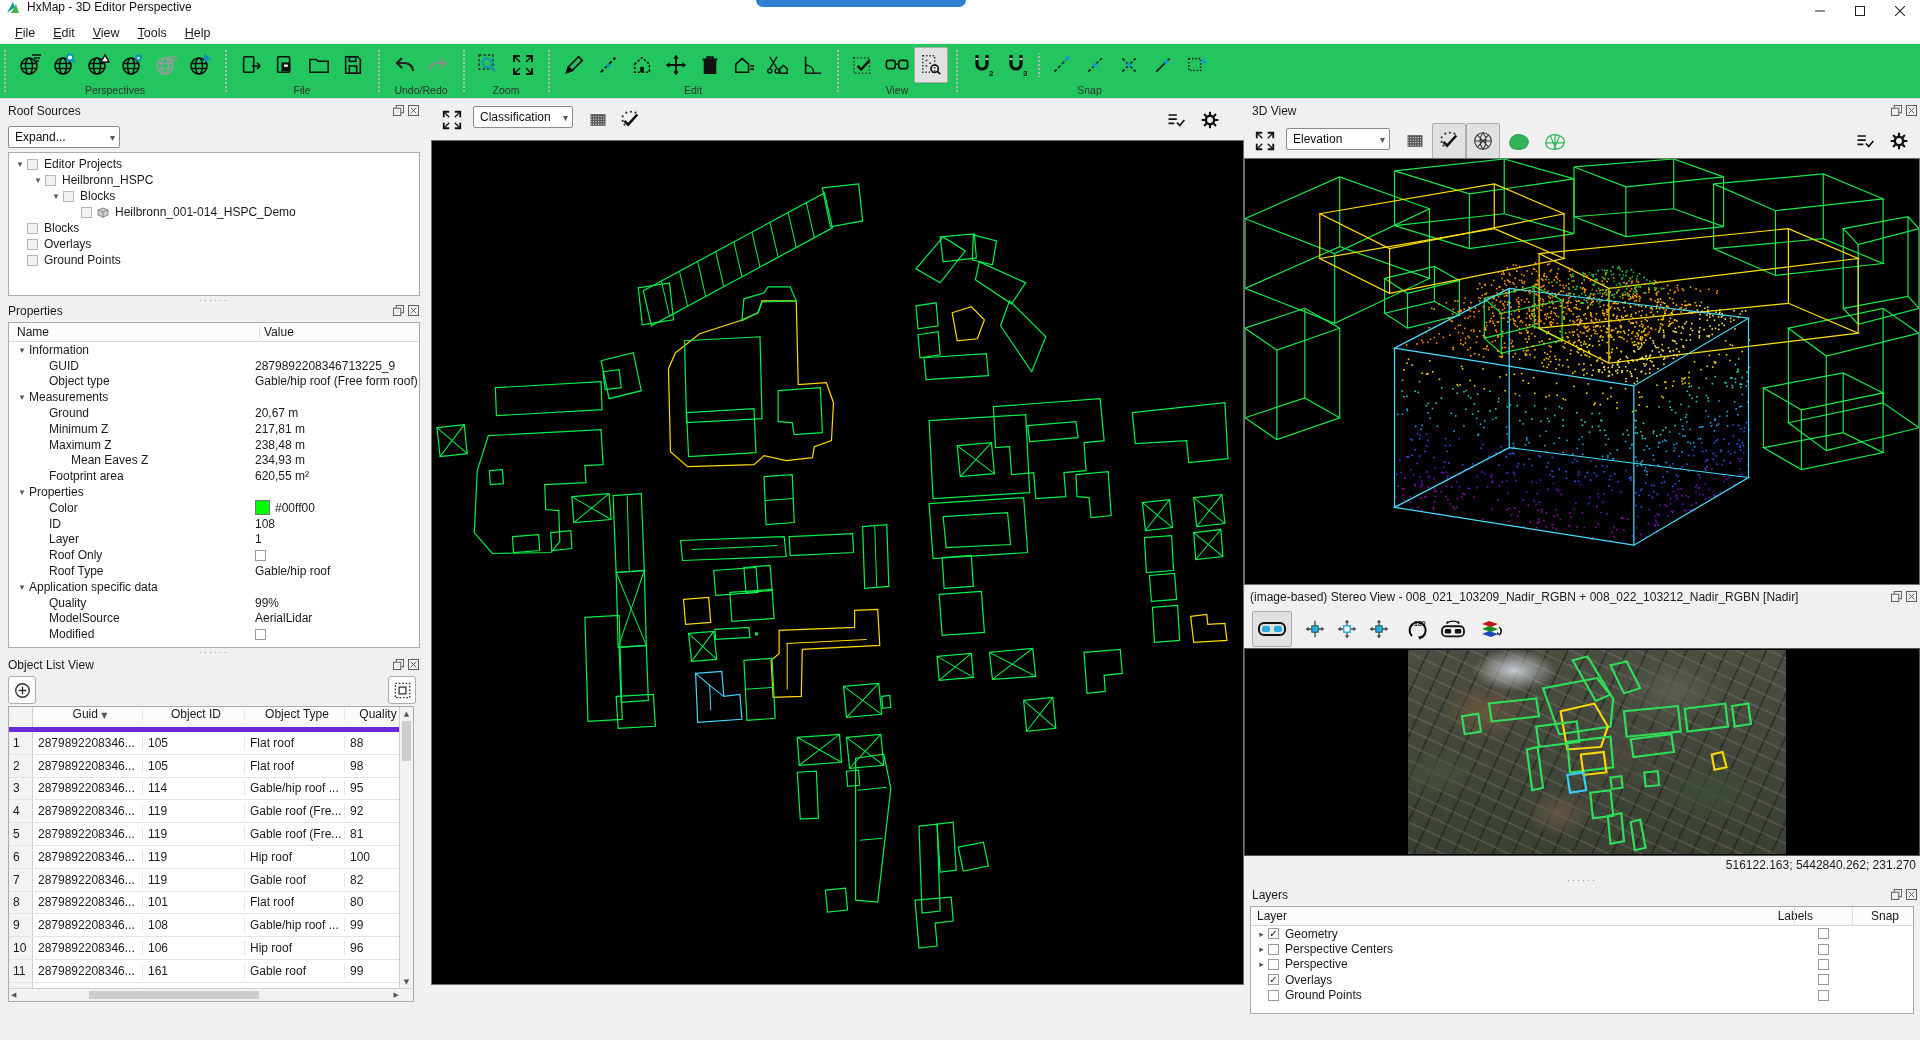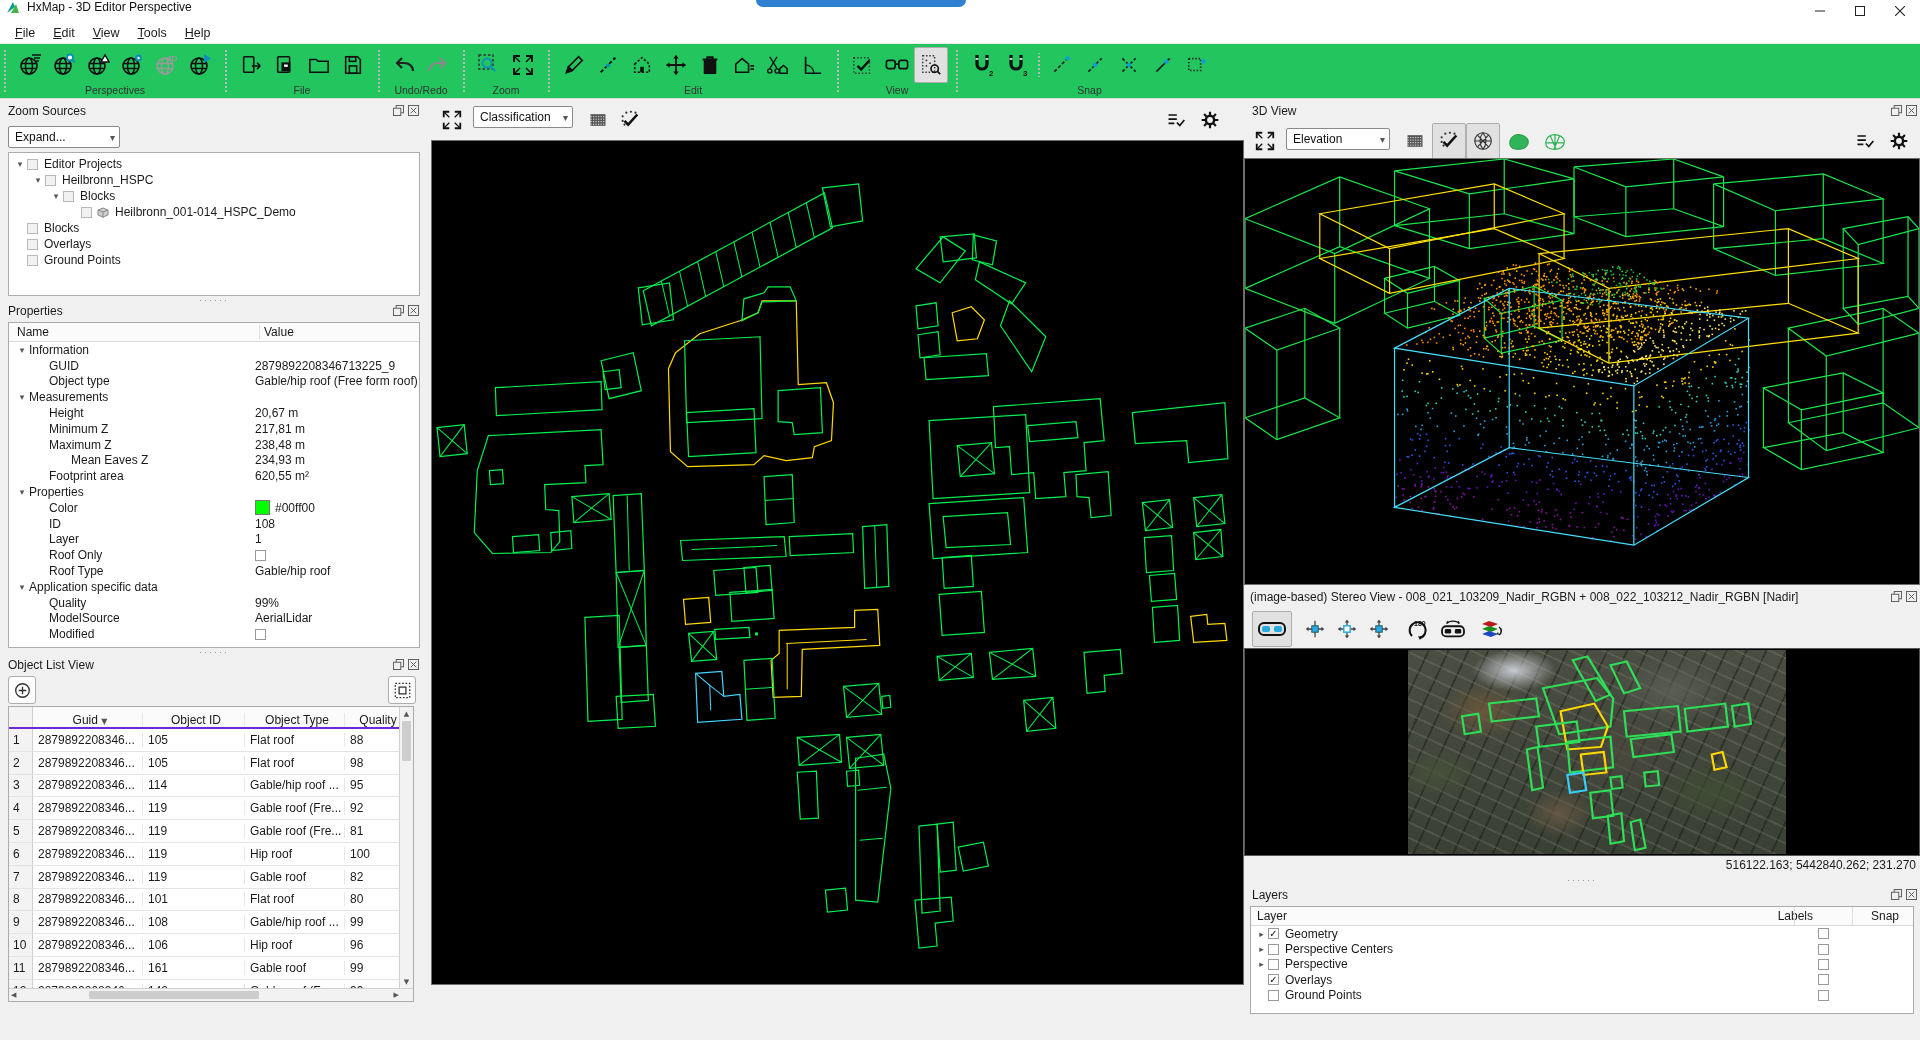--- a/index.html
+++ b/index.html
@@ -51,21 +51,21 @@
   .phdr{display:flex;height:18px;background:#fbfbfb;border-bottom:1px solid #d9d9d9;align-items:center;font-size:12px;}
   .phdr .c1{width:242px;padding-left:8px;border-right:1px solid #e0e0e0;}
   .phdr .c2{flex:1;padding-left:4px;}
   .prow{display:flex;align-items:center;height:15.8px;font-size:12px;white-space:nowrap;}
   .prow .pname{width:242px;display:flex;align-items:center;box-sizing:border-box;overflow:hidden;}
   .prow .pval{flex:1;padding-left:4px;display:flex;align-items:center;overflow:hidden;}
   .swatch{display:inline-block;width:13px;height:13px;margin-right:5px;border:1px solid #777;}
   
   .obtn{position:absolute;width:26px;height:26px;border:1px solid #adadad;border-radius:3px;background:#fdfdfd;
         display:flex;align-items:center;justify-content:center;}
-  .ohdr{display:flex;height:20px;background:#fbfbfb;border-bottom:2px solid #6d28d9;align-items:flex-end;font-size:12px;}
+  .ohdr{display:flex;height:20px;background:#fbfbfb;border-bottom:5px solid #6d28d9;align-items:flex-start;font-size:12px;}
   .ohdr span{text-align:center;}
   .orow{display:flex;height:21.8px;border-bottom:1px solid #e4e4e4;align-items:center;font-size:12px;white-space:nowrap;}
   .oc0{width:24px;background:#f3f3f3;border-right:1px solid #cfcfcf;text-align:left;padding-left:4px;box-sizing:border-box;align-self:stretch;display:flex;align-items:center;}
   .oc1{width:104px;padding-left:5px;border-right:1px solid #e8e8e8;overflow:hidden;}
   .oc2{width:96px;padding-left:5px;border-right:1px solid #e8e8e8;}
   .oc3{width:94px;padding-left:5px;border-right:1px solid #e8e8e8;overflow:hidden;}
   .oc4{width:56px;padding-left:5px;}
   .sbar{position:absolute;background:#f2f2f2;}
   .sarrow{position:absolute;color:#555;font-size:7px;font-family:"DejaVu Sans",sans-serif;text-align:center;}
   .sthumb{position:absolute;background:#cdcdcd;border-radius:1px;}
@@ -388,21 +388,21 @@
         <svg width="22" height="22" viewBox="0 0 24 24" fill="none">
             <rect x="3" y="5" width="13" height="13" stroke="#222" stroke-width="1.8" stroke-dasharray="1.6 2"></rect>
             <circle cx="19" cy="8" r="2.6" fill="#0e9fd8"></circle>
           </svg>
       </div>
     </div>
     <div class="tg-label">Snap</div>
   </div>
 </div>
 
-<div class="abs" style="left:8px;top:104px;"><span class="ptitle">Zoom Sources</span></div>
+<div class="abs" style="left:8px;top:104px;"><span class="ptitle">Roof Sources</span></div>
 <div class="pbtns" style="left:392px;top:104px;">
   <div class="pbtn">
       <svg width="11" height="11" viewBox="0 0 12 12" fill="none" stroke="#555">
         <rect x="3.5" y="0.5" width="8" height="8"></rect>
         <rect x="0.5" y="3.5" width="8" height="8" fill="#f0f0f0"></rect>
       </svg>
     </div>
   <div class="pbtn">
       <svg width="11" height="11" viewBox="0 0 12 12" stroke="#555">
         <rect x="0.5" y="0.5" width="11" height="11" fill="none"></rect>
@@ -505,21 +505,21 @@
       </div>
       <div class="prow">
         <div class="pname" style="padding-left: 6px;">
           <span class="texp">▾</span>
           <span>Measurements</span>
         </div>
         <div class="pval"></div>
       </div>
       <div class="prow">
         <div class="pname" style="padding-left: 40px;">
-          <span>Height</span>
+          <span>Ground</span>
         </div>
         <div class="pval">
           <span>20,67 m</span>
         </div>
       </div>
       <div class="prow">
         <div class="pname" style="padding-left: 40px;">
           <span>Minimum Z</span>
         </div>
         <div class="pval">

